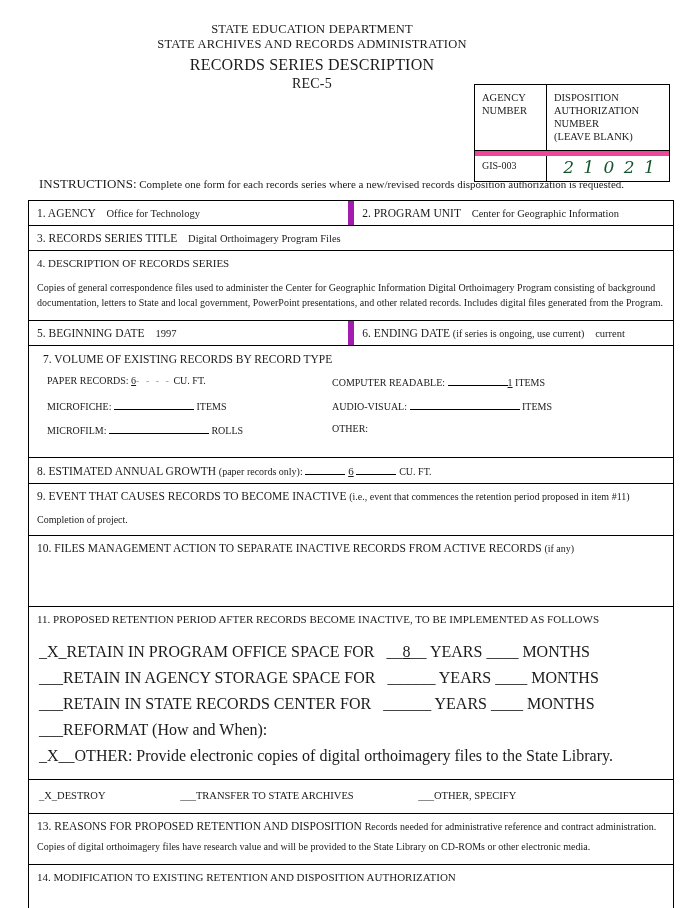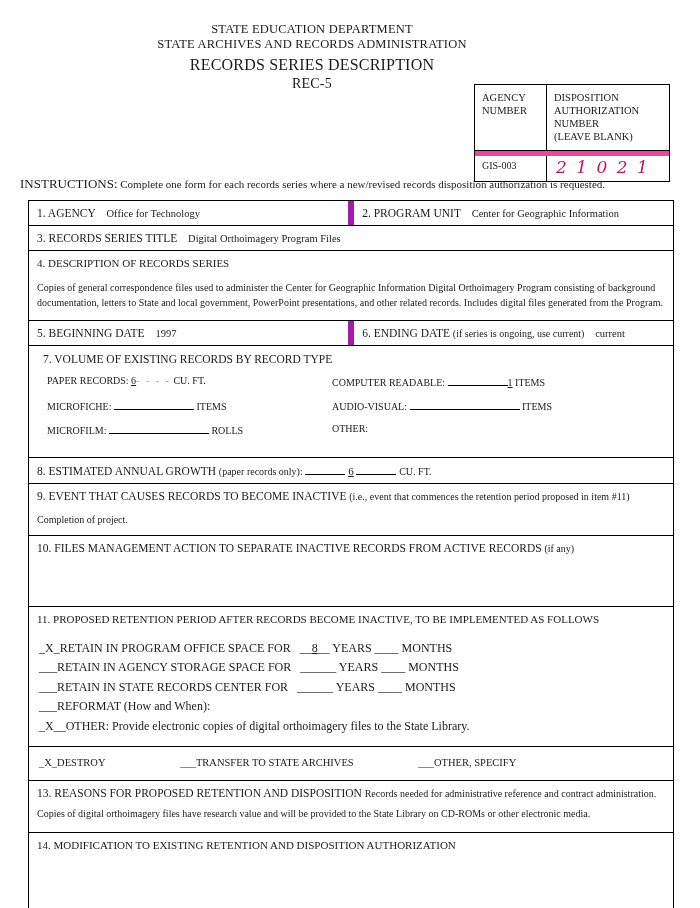--- a/index.html
+++ b/index.html
@@ -71,28 +71,29 @@
     padding: 4px 5px 6px 7px;
     font-size: 10px;
   }
   .agency-box .row.bottom .cell-r {
     padding: 1px 5px 3px 9px;
   }
   .handwritten {
     font-family: "DejaVu Serif", serif;
     font-size: 17px;
     letter-spacing: 2px;
-    color: #be185d;
+    color: #14532d;
     font-style: italic;
+    text-align: center;
   }
 
   
   .instructions {
     position: absolute;
-    left: 20px;
+    left: 39px;
     top: 176px;
     width: 640px;
     font-size: 11px;
   }
   .instructions .lbl {
     font-size: 13px;
   }
 
   
   .form {
@@ -159,21 +160,21 @@
     border-bottom: 1px solid #000;
     height: 10px;
   }
   .b60 { width: 60px; }
   .b80 { width: 80px; }
   .b100 { width: 100px; }
   .b110 { width: 110px; }
   .b40 { width: 40px; }
 
   .retention-body {
-    font-size: 12px;
+    font-size: 16px;
     line-height: 1.62;
     padding: 8px 8px 10px 10px;
   }
   .final-body {
     font-size: 10.5px;
     padding: 10px 8px 12px 10px;
   }
   .final-body .sp1 { margin-right: 72px; }
   .final-body .sp2 { margin-right: 62px; }
   .reason-body {

